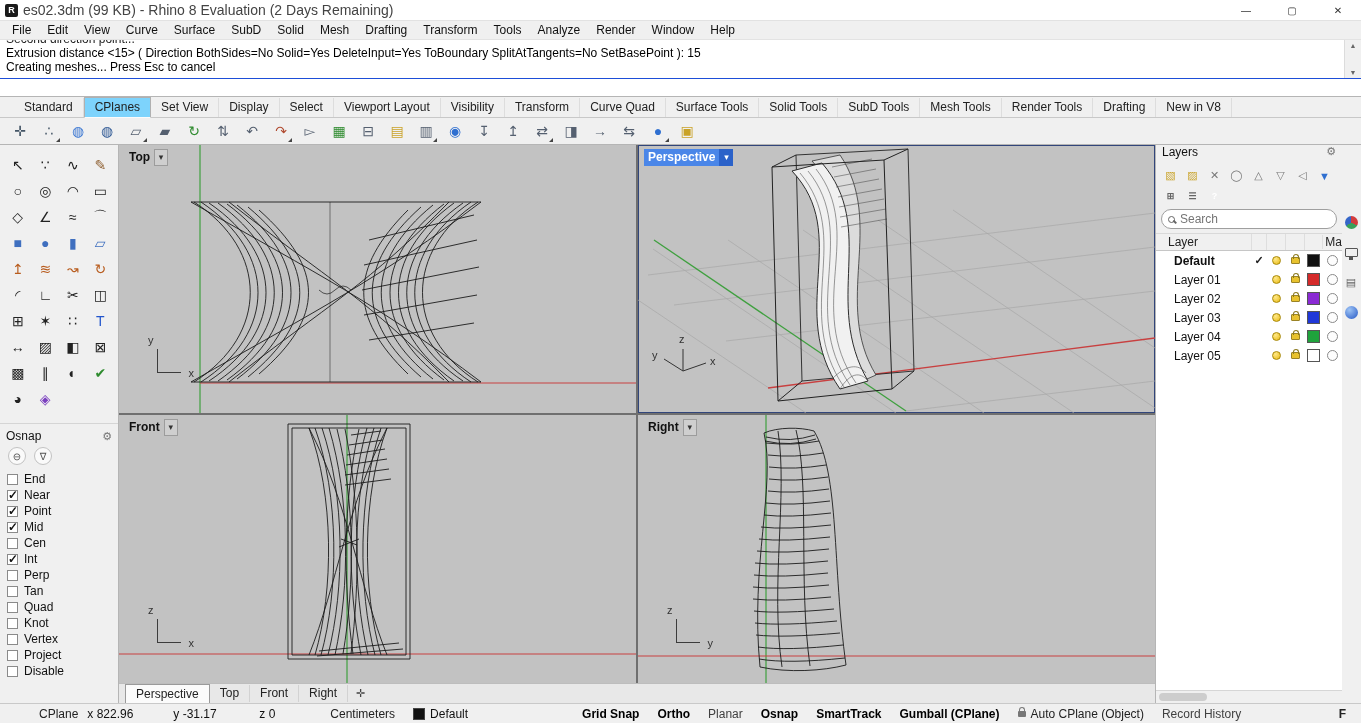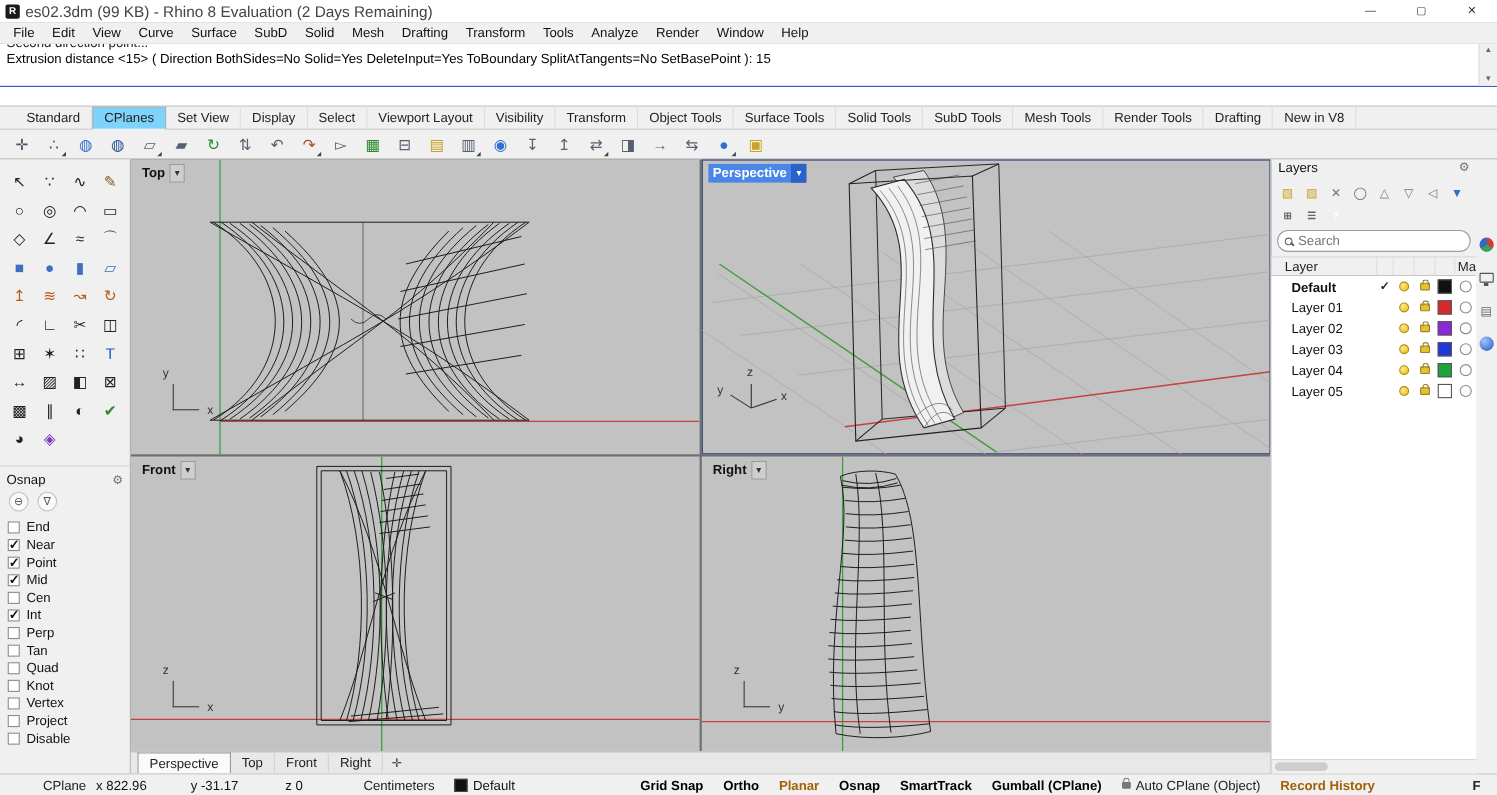--- a/index.html
+++ b/index.html
@@ -127,21 +127,21 @@
   .bball { width:13px; height:13px; border-radius:50%; background:radial-gradient(circle at 35% 30%, #9ec4f5, #2457c5); display:block; }
 
   
   .statusbar { height:20px; background:#f0f0f0; border-top:1px solid #c9c9c9; display:flex; align-items:center; padding:0 6px 0 30px; font-size:12px; white-space:nowrap; overflow:hidden; }
   .sb-item { padding:0 9px; color:#222; }
   .sb-coord { width:86px; color:#111; }
   .sb-coord.zc { width:62px; }
   .sb-layer { display:flex; align-items:center; gap:5px; padding:0 9px; }
   .sb-swatch { width:12px; height:12px; background:#111; border:1px solid #444; display:inline-block; }
   .sb-toggles { display:flex; margin-left:96px; }
-  .sbt { color:#a16207;font-weight:bold; }
+  .sbt { color:#404040; }
   .sbt.on { font-weight:bold; color:#000; }
   .autocp { display:flex; align-items:center; gap:5px; }
   .lock { display:inline-block; width:8px; height:6px; background:#777; border-radius:1px; position:relative; }
   .lock::before { content:""; position:absolute; left:1px; top:-4px; width:4px; height:4px; border:1.5px solid #777; border-bottom:none; border-radius:3px 3px 0 0; }
   .sb-filter { margin-left:auto; font-weight:bold; }
 
   .g { pointer-events:none; }
 </style>
 </head>
 <body>
@@ -174,38 +174,39 @@
       <span class="menu-item">Analyze</span>
       <span class="menu-item">Render</span>
       <span class="menu-item">Window</span>
       <span class="menu-item">Help</span>
     </div>
 
   <div class="cmdarea">
     <div class="cmdhist">
       <div class="cmdline clip">Second direction point...</div>
       <div class="cmdline">Extrusion distance &lt;15&gt;  ( Direction  BothSides=No  Solid=Yes  DeleteInput=Yes  ToBoundary  SplitAtTangents=No  SetBasePoint ): 15</div>
+      <div class="cmdline">Creating meshes... Press Esc to cancel</div>
       <div class="cmdscroll">
         <span class="arr">▲</span>
         <span class="arr">▼</span>
       </div>
     </div>
   </div>
 
   <div class="ribbon">
 
   <span class="rtab">Standard</span>
       <span class="rtab active">CPlanes</span>
       <span class="rtab">Set View</span>
       <span class="rtab">Display</span>
       <span class="rtab">Select</span>
       <span class="rtab">Viewport Layout</span>
       <span class="rtab">Visibility</span>
       <span class="rtab">Transform</span>
-      <span class="rtab">Object Tools</span>
+      <span class="rtab">Curve Quad</span>
       <span class="rtab">Surface Tools</span>
       <span class="rtab">Solid Tools</span>
       <span class="rtab">SubD Tools</span>
       <span class="rtab">Mesh Tools</span>
       <span class="rtab">Render Tools</span>
       <span class="rtab">Drafting</span>
       <span class="rtab">New in V8</span>
     </div>
 
   <div class="toolbar">

